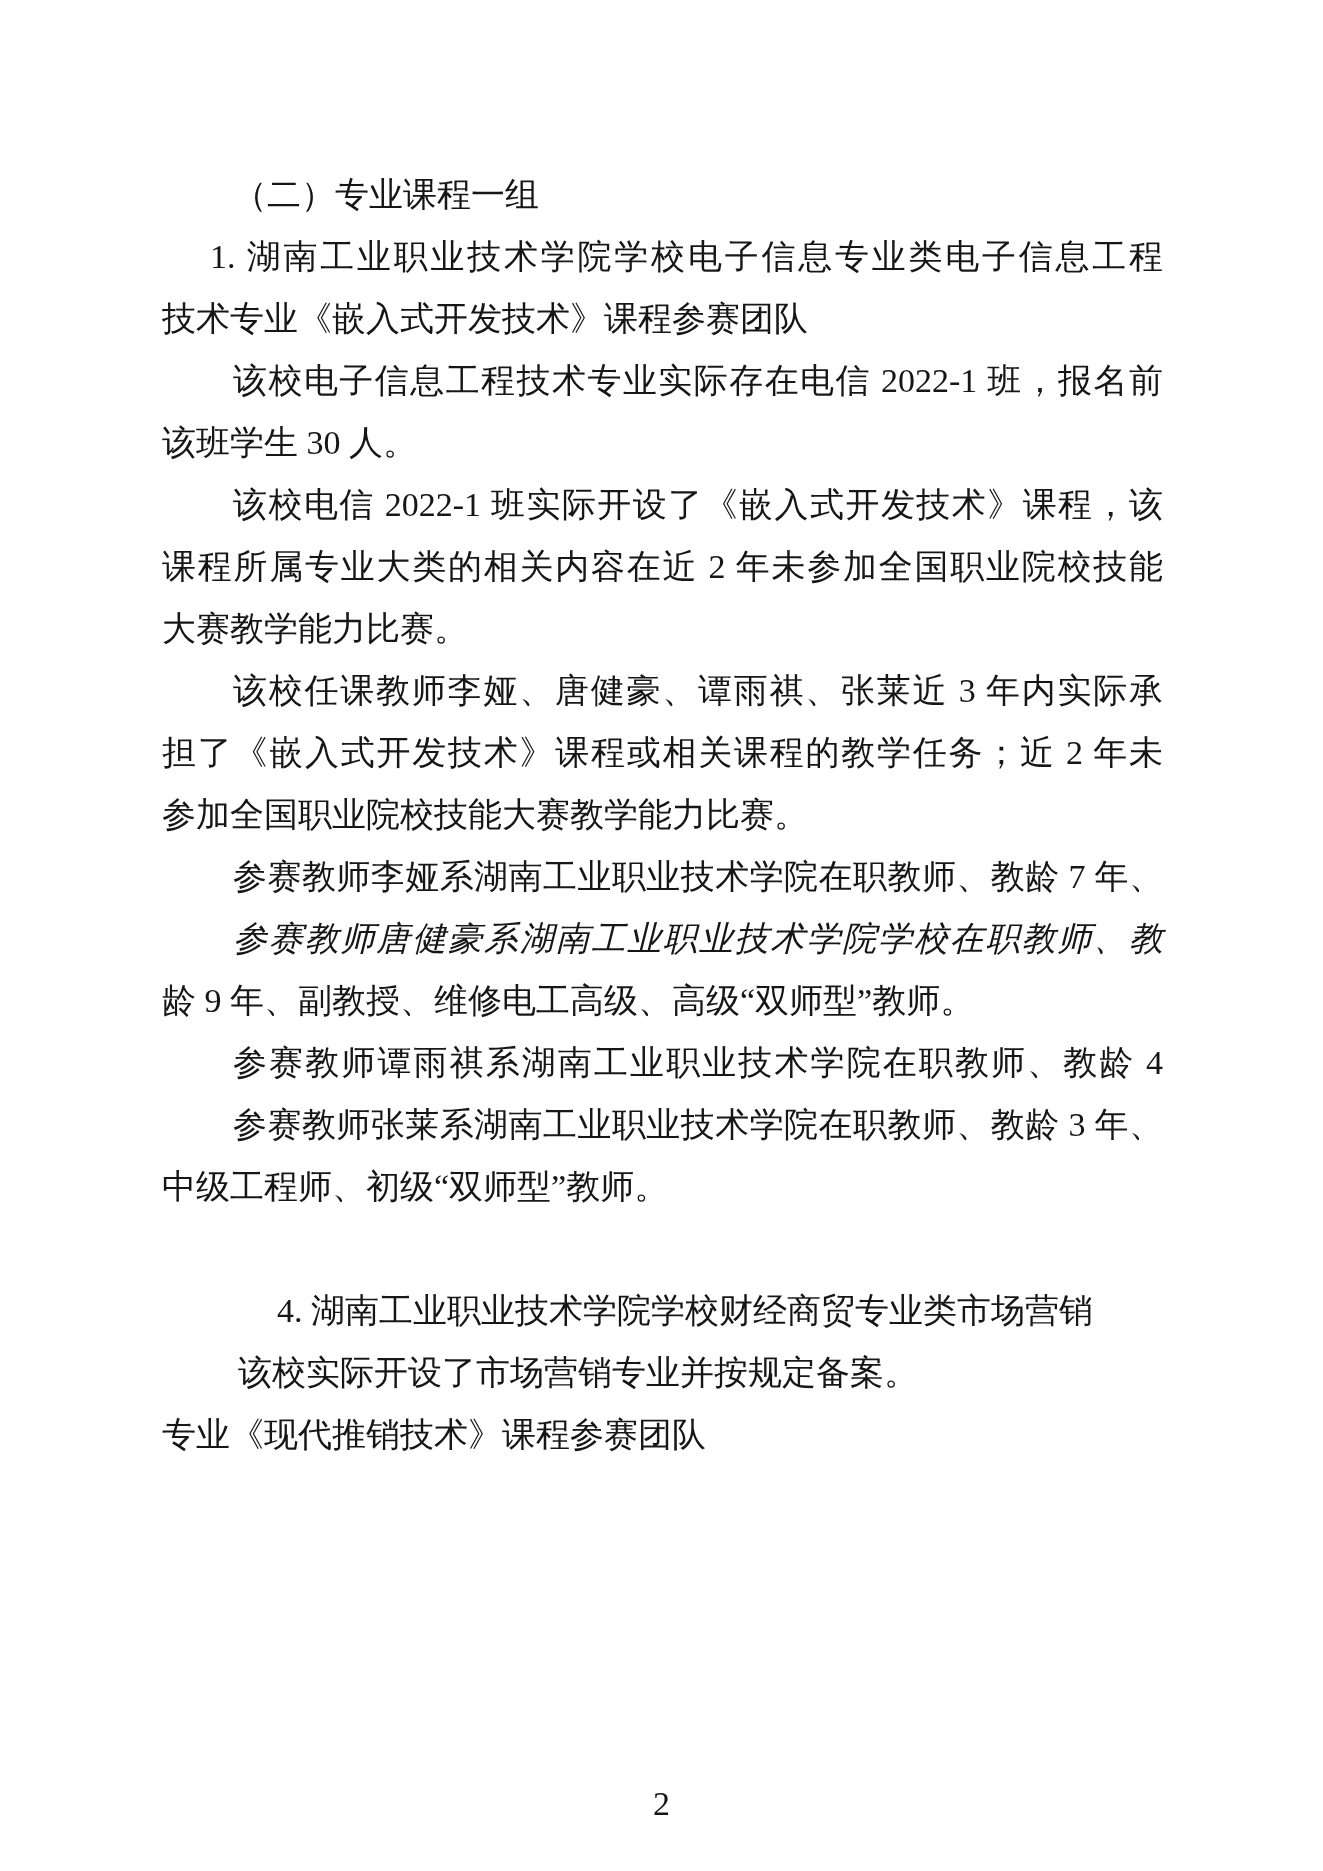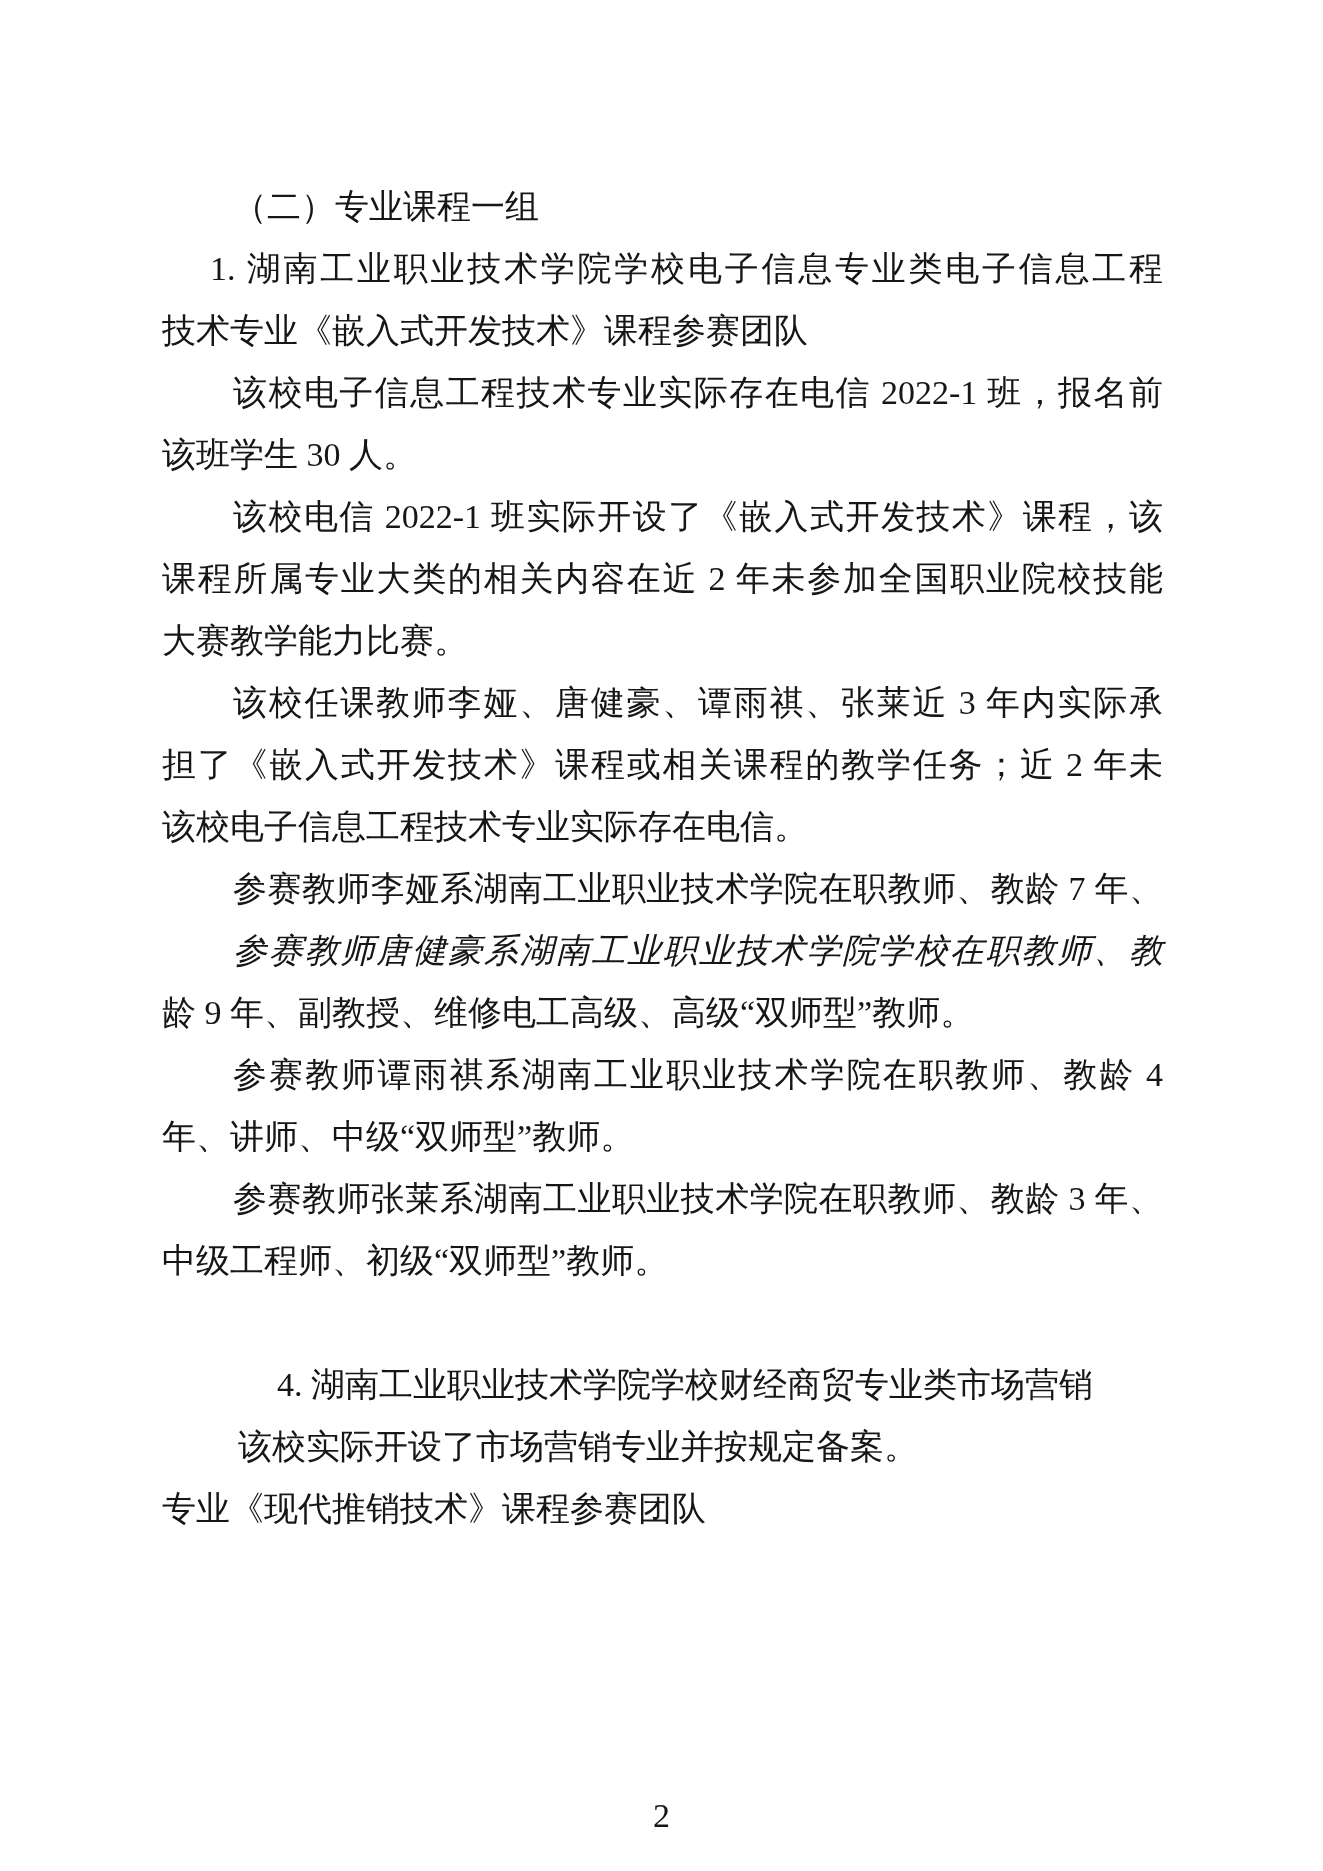--- a/index.html
+++ b/index.html
@@ -4,21 +4,21 @@
 <style>
   html, body { margin: 0; padding: 0; }
   body {
     width: 1323px; height: 1871px;
     background: #ffffff;
     position: relative;
     overflow: hidden;
     font-family: "Liberation Serif", "DejaVu Serif", serif;
     color: #161616;
   }
-  .page { position: absolute; inset: 0; margin-top: 12px; }
+  .page { position: absolute; inset: 0; }
   .text-block {
     position: absolute;
     left: 162px; top: 164px;
     width: 1001px;
     font-size: 34px;
     line-height: 62px;
   }
   .line { min-height: 62px; white-space: normal; }
   .line.just { text-align: justify; text-align-last: justify; }
   .footer {
@@ -38,26 +38,25 @@
       <div class="line" style="padding-left: 0px; text-indent: 71px;">（二）专业课程一组</div>
       <div class="line just" style="padding-left: 0px; text-indent: 48px;">1. 湖南工业职业技术学院学校电子信息专业类电子信息工程</div>
       <div class="line" style="padding-left: 0px; text-indent: 0px; font-family: Liberation Serif, serif;">技术专业《嵌入式开发技术》课程参赛团队</div>
       <div class="line just" style="padding-left: 0px; text-indent: 71px;">该校电子信息工程技术专业实际存在电信 2022-1 班，报名前</div>
       <div class="line" style="padding-left: 0px; text-indent: 0px;">该班学生 30 人。</div>
       <div class="line just" style="padding-left: 0px; text-indent: 71px;">该校电信 2022-1 班实际开设了《嵌入式开发技术》课程，该</div>
       <div class="line just" style="padding-left: 0px; text-indent: 0px;">课程所属专业大类的相关内容在近 2 年未参加全国职业院校技能</div>
       <div class="line" style="padding-left: 0px; text-indent: 0px;">大赛教学能力比赛。</div>
       <div class="line just" style="padding-left: 0px; text-indent: 71px;">该校任课教师李娅、唐健豪、谭雨祺、张莱近 3 年内实际承</div>
       <div class="line just" style="padding-left: 0px; text-indent: 0px;">担了《嵌入式开发技术》课程或相关课程的教学任务；近 2 年未</div>
-      <div class="line" style="padding-left: 0px; text-indent: 0px;">该校电子信息工程技术专业实际存在电信。</div>
+      <div class="line" style="padding-left: 0px; text-indent: 0px;">参加全国职业院校技能大赛教学能力比赛。</div>
       <div class="line just" style="padding-left: 0px; text-indent: 71px;">参赛教师李娅系湖南工业职业技术学院在职教师、教龄 7 年、</div>
       <div class="line just" style="padding-left: 0px; text-indent: 71px; font-style: italic;">参赛教师唐健豪系湖南工业职业技术学院学校在职教师、教</div>
       <div class="line" style="padding-left: 0px; text-indent: 0px;">龄 9 年、副教授、维修电工高级、高级“双师型”教师。</div>
       <div class="line just" style="padding-left: 0px; text-indent: 71px;">参赛教师谭雨祺系湖南工业职业技术学院在职教师、教龄 4</div>
-      <div class="line" style="padding-left: 0px; text-indent: 0px;">年、讲师、中级“双师型”教师。</div>
       <div class="line just" style="padding-left: 0px; text-indent: 71px;">参赛教师张莱系湖南工业职业技术学院在职教师、教龄 3 年、</div>
       <div class="line" style="padding-left: 0px; text-indent: 0px;">中级工程师、初级“双师型”教师。</div>
       <div class="line"></div>
       <div class="line" style="padding-left: 6px; text-indent: 109px;">4. 湖南工业职业技术学院学校财经商贸专业类市场营销</div>
       <div class="line" style="padding-left: 0px; text-indent: 76px;">该校实际开设了市场营销专业并按规定备案。</div>
       <div class="line" style="padding-left: 6px; text-indent: -6px;">专业《现代推销技术》课程参赛团队</div>
     </div>
   <div class="footer">
     <span>2</span>
   </div>

